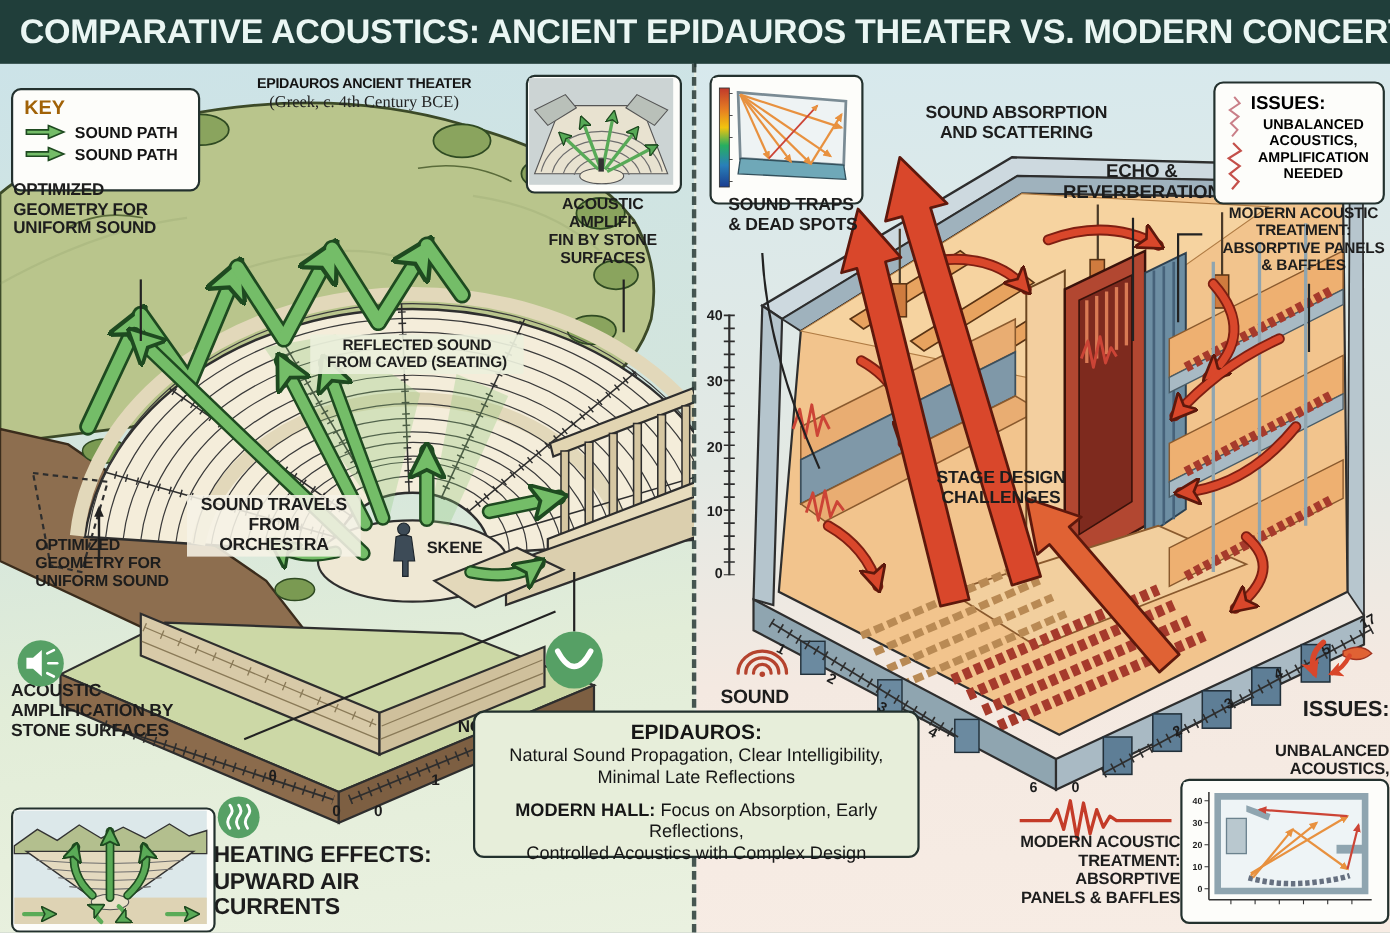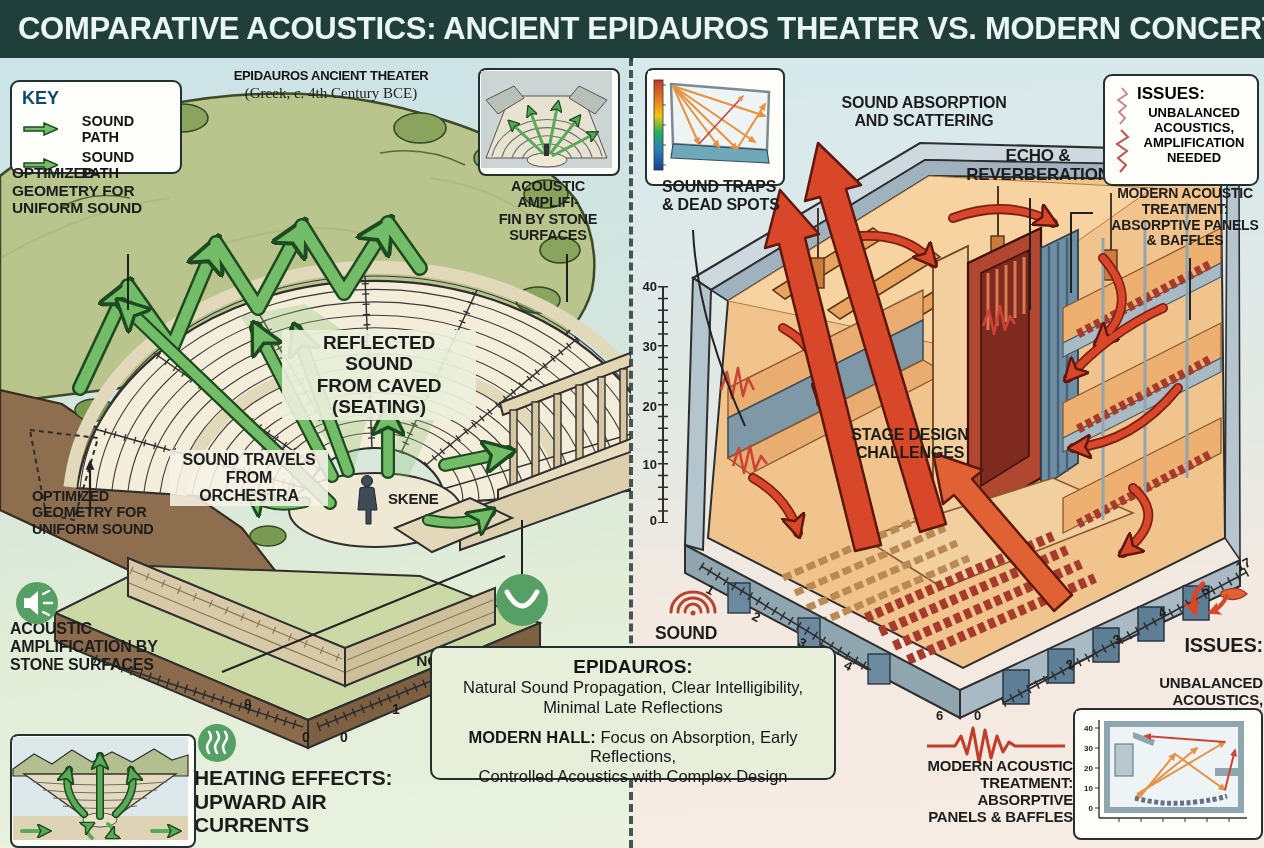--- a/index.html
+++ b/index.html
@@ -19,22 +19,22 @@
   .art{position:absolute;left:0;top:0;}
   
   .lbl{position:absolute;font-weight:700;color:#1d1d1d;white-space:pre-line;
        line-height:1.13;letter-spacing:-0.2px;}
   .ctr{text-align:center;} .rgt{text-align:right;}
   .bg{background:rgba(235,240,220,.92);padding:2px 5px;border-radius:2px;}
   .bgw{background:rgba(246,243,230,.88);padding:1px 4px;}
   
   #keybox{position:absolute;left:10px;top:22px;width:172px;height:94px;background:#fdfdfa;
           border:2.5px solid #23312e;border-radius:9px;padding:6px 10px;box-sizing:border-box;}
-  #keybox .kt{font-weight:700;font-size:18px;color:#0c4a6e;margin-bottom:3px;}
-  .krow{display:flex;align-items:center;gap:24px;margin-top:4px;}
+  #keybox .kt{font-weight:700;font-size:18px;color:#a16207;margin-bottom:3px;}
+  .krow{display:flex;gap:8px;margin-top:4px;}
   .krow .ktxt{font-weight:700;font-size:14.5px;color:#141414;}
   
   #ltitle{position:absolute;left:188px;top:10px;width:286px;text-align:center;}
   #ltitle .a{font-size:13px;font-weight:700;color:#141414;letter-spacing:-0.3px;}
   #ltitle .b{font-size:15px;font-weight:400;color:#222;margin-top:2px;font-family:Liberation Serif, serif;}
   
   .wbox{position:absolute;background:#fdfdfa;border:2.5px solid #23312e;border-radius:9px;box-sizing:border-box;}
   #issuesbox{left:470px;top:16px;width:156px;height:112px;display:flex;padding:8px 6px;gap:4px;}
   #issuesbox .txt{flex:1;text-align:center;}
   #issuesbox .it{font-size:17px;font-weight:700;text-align:left;}
@@ -289,21 +289,21 @@
       </svg>
     </div>
     <div class="lbl ctr" style="left:478px;top:120px;width:140px;font-size:14.5px;">ACOUSTIC
 AMPLIFI-
 FIN BY STONE
 SURFACES</div>
 
     <div class="lbl" style="left:12px;top:106px;width:190px;font-size:15.5px;">OPTIMIZED
 GEOMETRY FOR
 UNIFORM SOUND</div>
-    <div class="lbl ctr bg" style="left:282px;top:272px;width:184px;font-size:19px;">REFLECTED SOUND
+    <div class="lbl ctr bg" style="left:282px;top:246px;width:184px;font-size:14px;">REFLECTED SOUND
 FROM CAVED (SEATING)</div>
     <div class="lbl ctr bgw" style="left:170px;top:392px;width:150px;font-size:16px;">SOUND TRAVELS
 FROM ORCHESTRA</div>
     <div class="lbl" style="left:388px;top:433px;width:70px;font-size:15px;">SKENE</div>
     <div class="lbl" style="left:32px;top:430px;width:140px;font-size:14.5px;">OPTIMIZED
 GEOMETRY FOR
 UNIFORM SOUND</div>
     <div class="lbl" style="left:10px;top:562px;width:215px;font-size:16px;">ACOUSTIC
 AMPLIFICATION BY
 STONE SURFACES</div>

